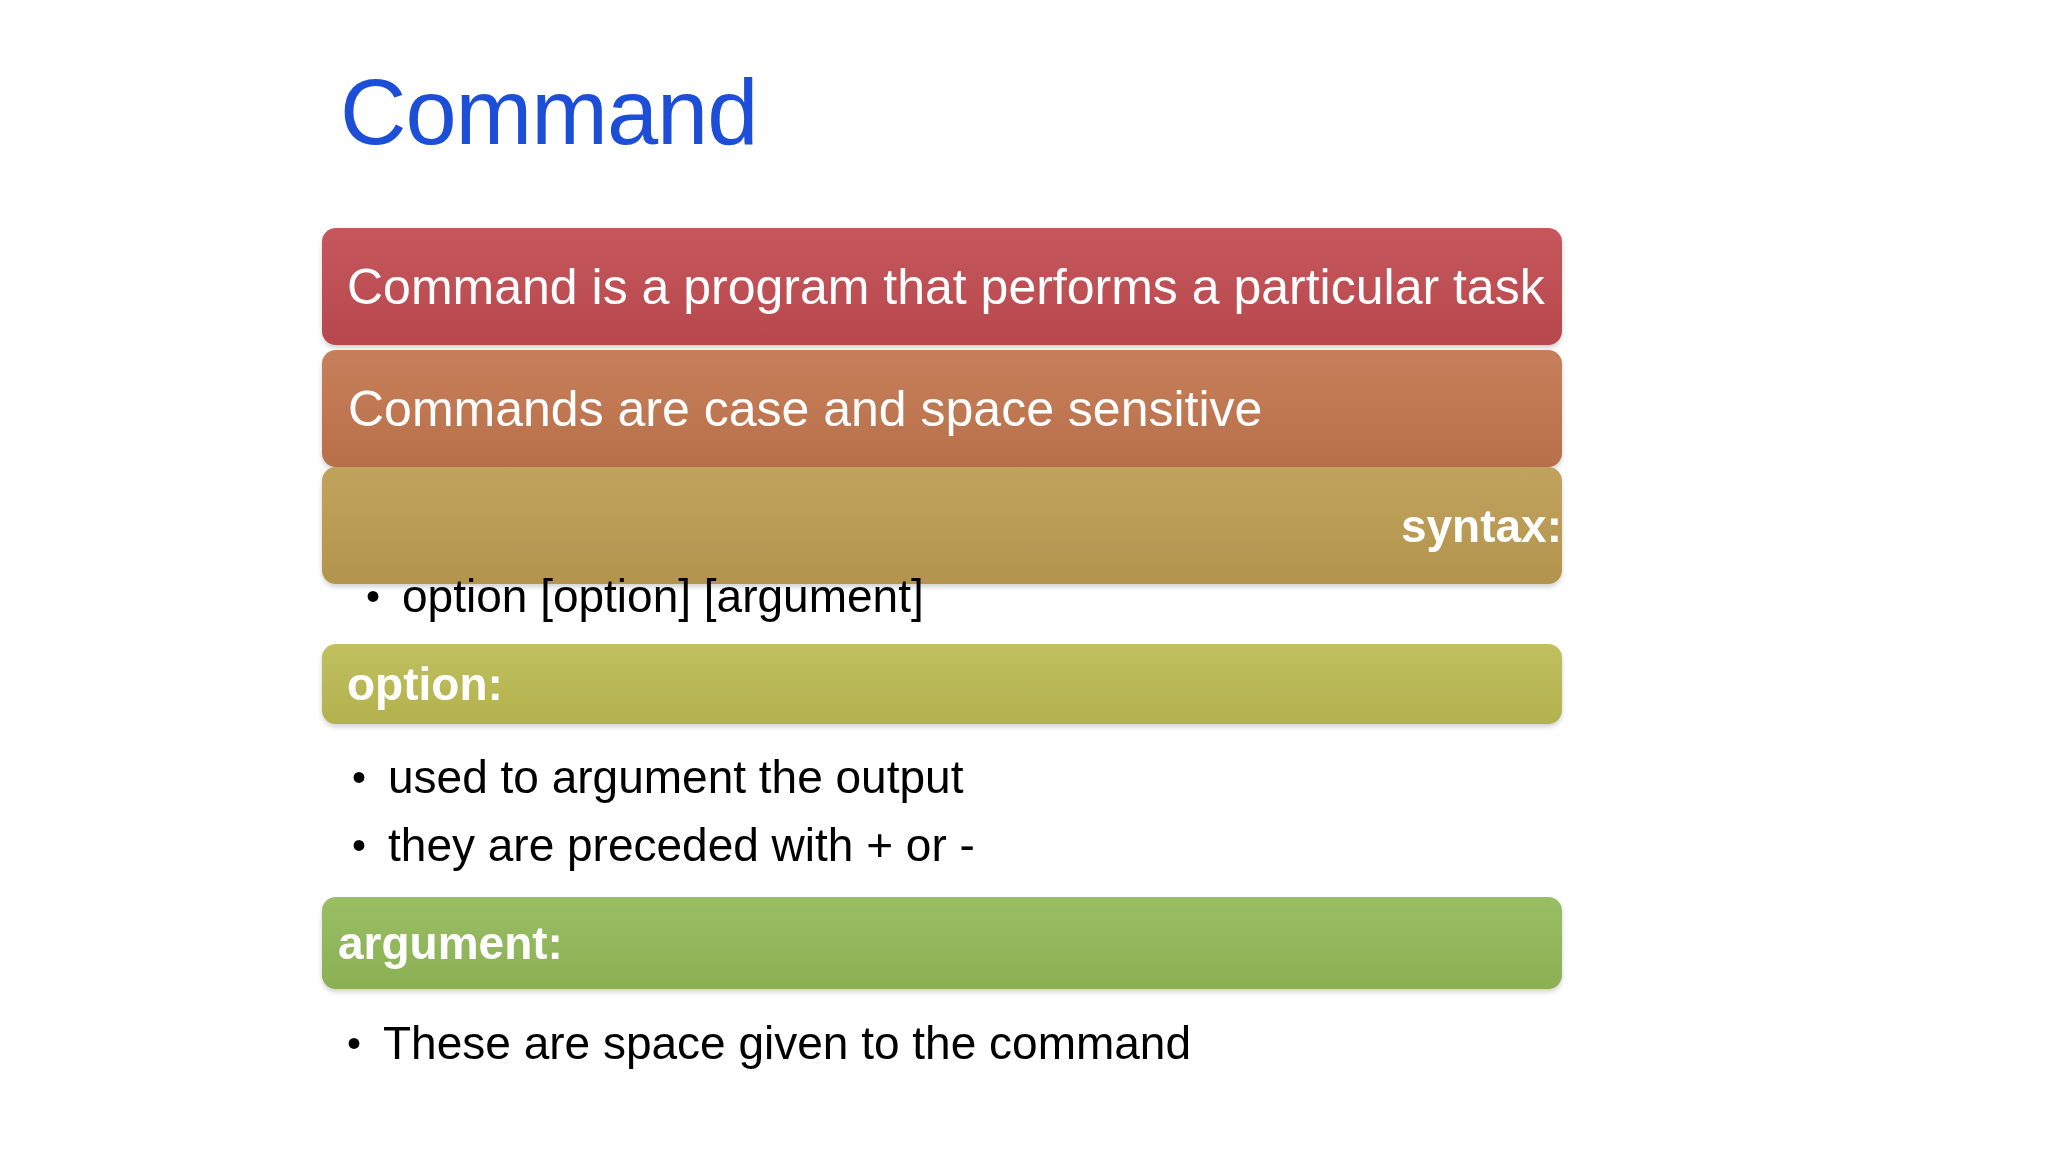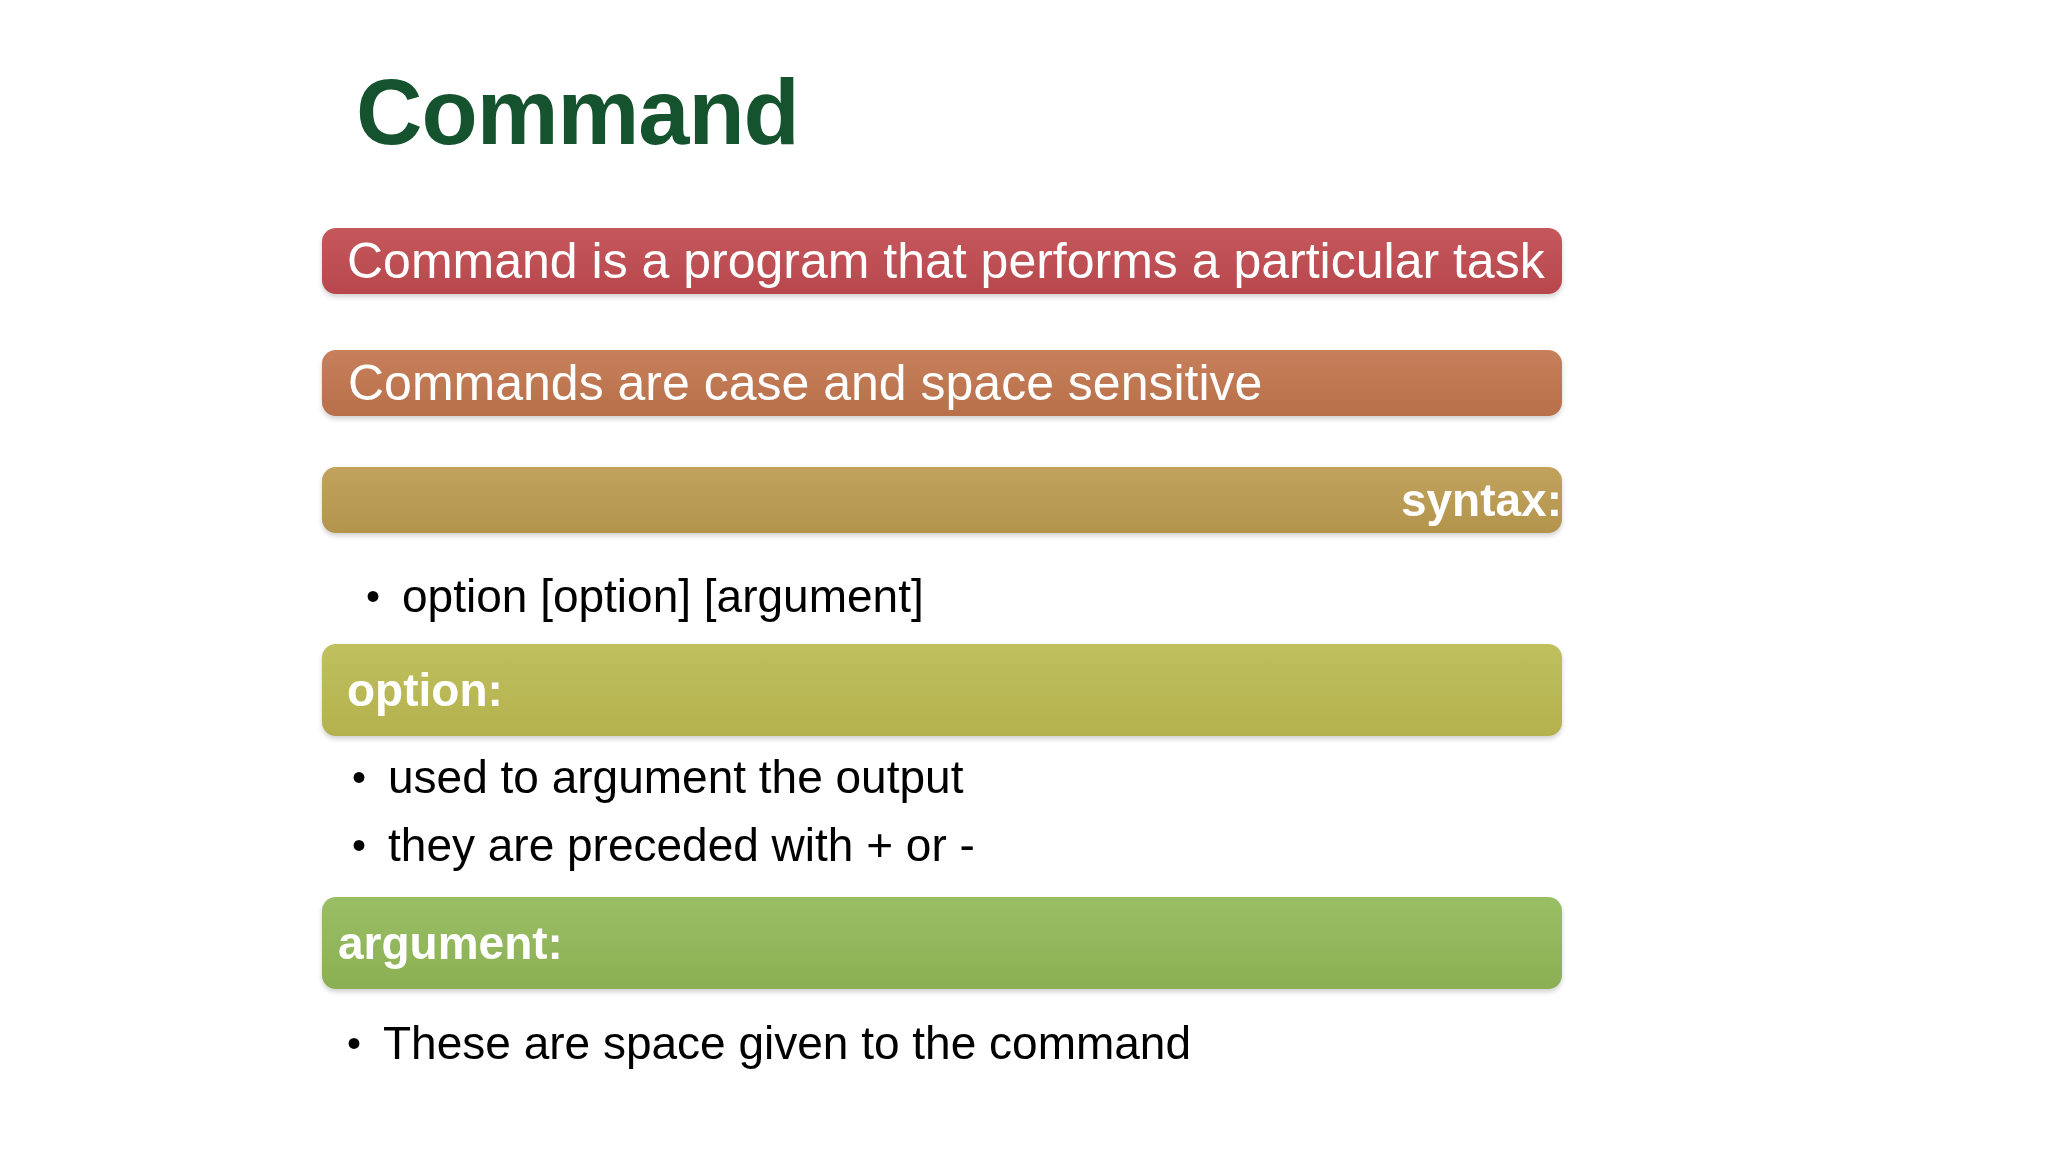--- a/index.html
+++ b/index.html
@@ -6,50 +6,50 @@
   .slide {
     position: relative;
     width: 2048px;
     height: 1152px;
     background: #ffffff;
     overflow: hidden;
     font-family: "Liberation Sans", sans-serif;
   }
   .slide-title {
     position: absolute;
-    left: 356px;
+    left: 340px;
     top: 60px;
     font-size: 92px;
     line-height: 1.15;
-    color: #14532d;
-    font-weight: 700;
+    color: #1d4ed8;
+    font-weight: 400;
     letter-spacing: -1px;
     white-space: nowrap;
   }
   .bar {
     position: absolute;
     left: 322px;
     width: 1240px;
-    height: 66px;
+    height: 117px;
     border-radius: 14px;
     box-sizing: border-box;
     display: flex;
     align-items: center;
     padding-left: 25px;
     color: #ffffff;
     background-image: linear-gradient(rgba(255,255,255,0.07), rgba(0,0,0,0.05));
     box-shadow: 0 3px 5px rgba(0,0,0,0.18);
     white-space: nowrap;
   }
   .bar.statement { font-size: 50px; font-weight: 400; }
   .bar.term      { font-size: 46px; font-weight: 700; }
   .bar-1 { top: 228px; }
   .bar-2 { top: 350px; padding-left: 26px; }
   .bar-3 { top: 467px; }
-  .bar-4 { top: 644px; height: 92px; }
+  .bar-4 { top: 644px; height: 80px; }
   .bar-5 { top: 897px; height: 92px; }
   .bullet-row {
     position: absolute;
     display: flex;
     align-items: baseline;
     font-size: 46px;
     line-height: 70px;
     color: #000000;
     white-space: nowrap;
   }

